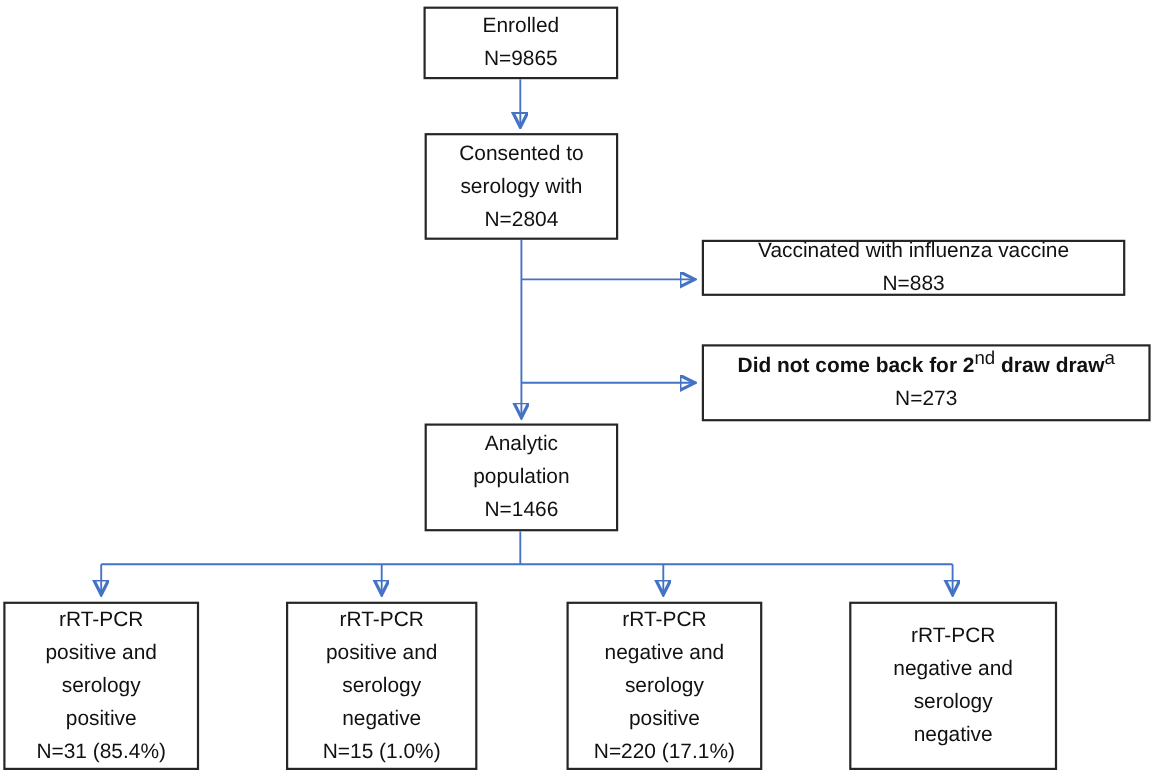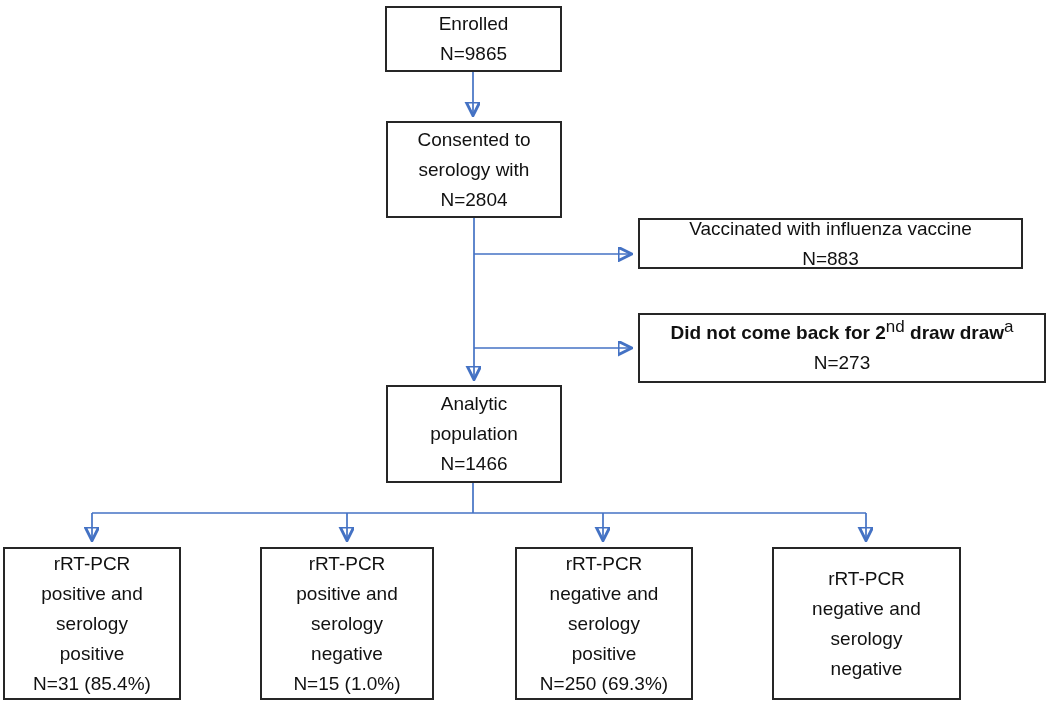--- a/index.html
+++ b/index.html
@@ -117,21 +117,21 @@
     <span>serology</span>
     <span>negative</span>
     <span>N=15 (1.0%)</span>
   </div>
 
   <div class="box box-outcome-3">
     <span>rRT-PCR</span>
     <span>negative and</span>
     <span>serology</span>
     <span>positive</span>
-    <span>N=250 (69.3%)</span>
+    <span>N=220 (17.1%)</span>
   </div>
 
   <div class="box box-outcome-4">
     <span>rRT-PCR</span>
     <span>negative and</span>
     <span>serology</span>
     <span>negative</span>
   </div>
 
 </div>

